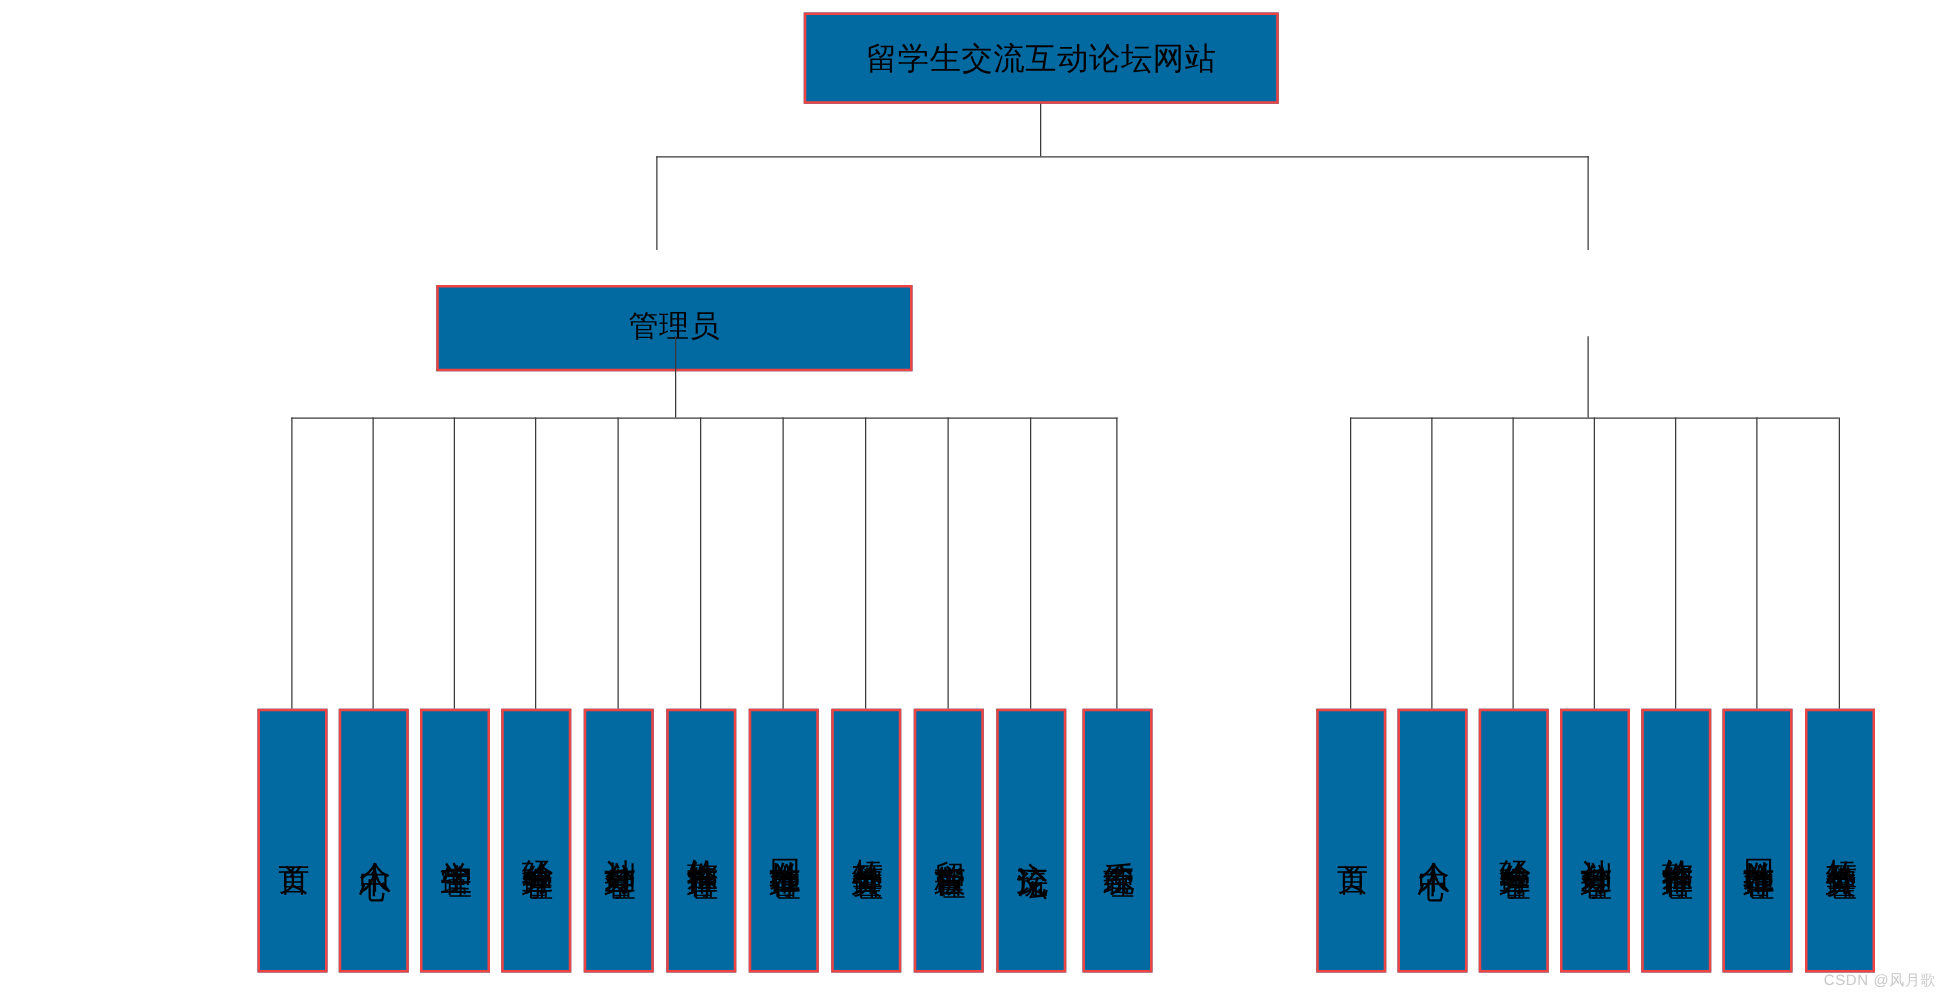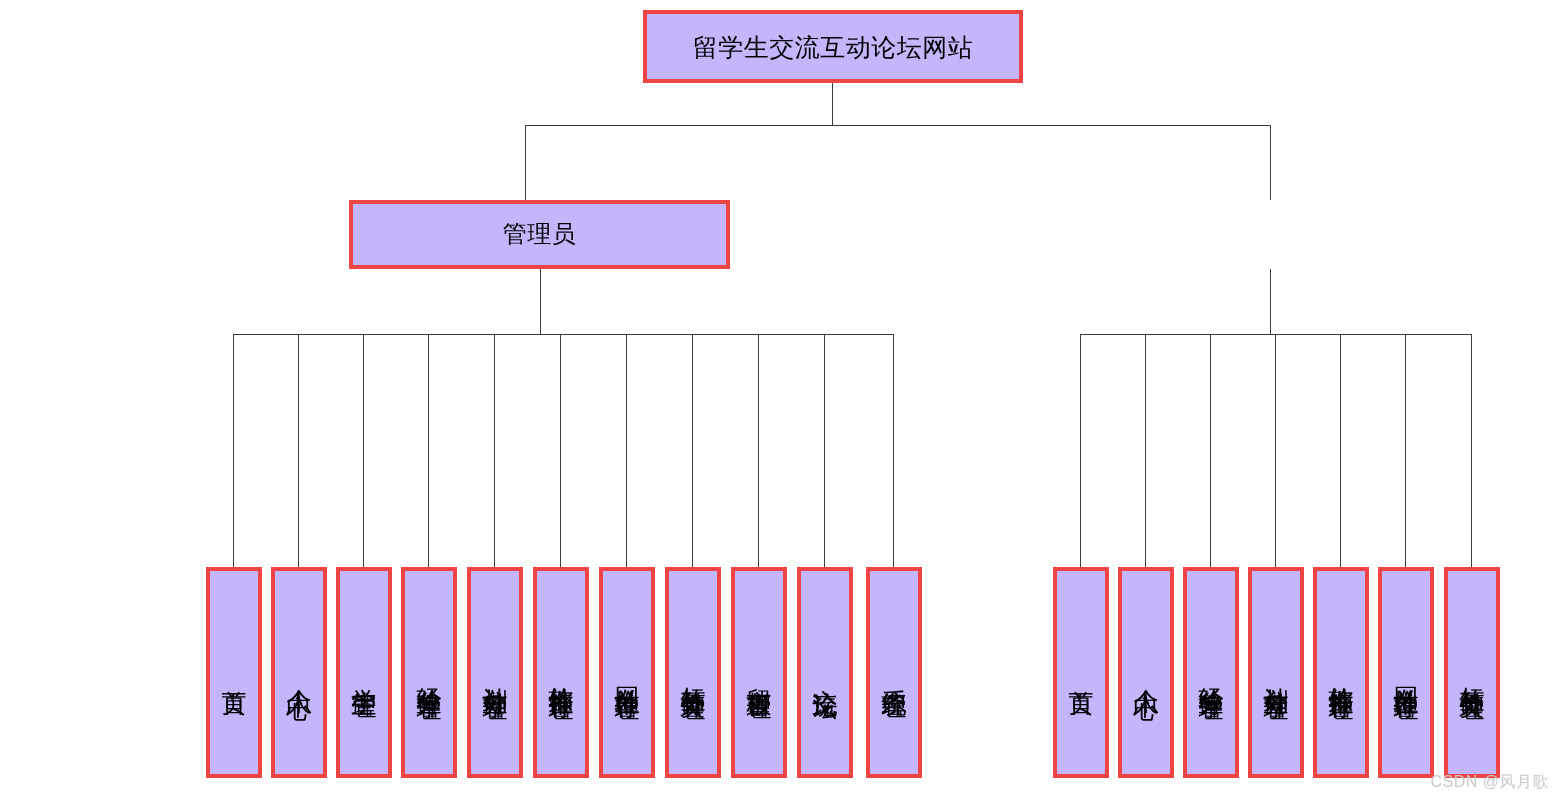--- a/index.html
+++ b/index.html
@@ -16,22 +16,22 @@
     width: 1555px;
     height: 795px;
     background: #ffffff;
     overflow: hidden;
   }
 
   
   .node {
     position: absolute;
     box-sizing: border-box;
-    border: 4px solid #ef4444;
-    background: #c4b5fd;
+    border: 2px solid #ef4444;
+    background: #0369a1;
     display: flex;
     align-items: center;
     justify-content: center;
     color: #000000;
   }
   .node-label {
     color: #000000;
     line-height: 1.04;
     text-align: center;
     white-space: pre;
@@ -45,20 +45,21 @@
     height: 73px;
   }
   .node-root .node-label {
     font-size: 25px;
     letter-spacing: 0.5px;
   }
 
   
   .node-role {
     height: 69px;
+    margin-top: 28px;
   }
   .node-role .node-label {
     font-size: 24px;
     letter-spacing: 0.5px;
   }
   #node-admin  { left: 349px;  top: 200px; width: 381px; }
   #node-student{ left: 1150px; top: 200px; width: 250px; }
 
   
   .node-leaf {
@@ -82,21 +83,21 @@
     background: #3a3a3a;
   }
   .line-v { width: 1px; }
   .line-h { height: 1px; }
 
   
   #watermark {
     position: absolute;
     right: 6px;
     bottom: 2px;
-    font-size: 16px;
+    font-size: 12px;
     color: #c9c9c9;
     letter-spacing: 0.5px;
     white-space: nowrap;
   }
 </style>
 </head>
 <body>
 
 <div id="diagram-root">
 

